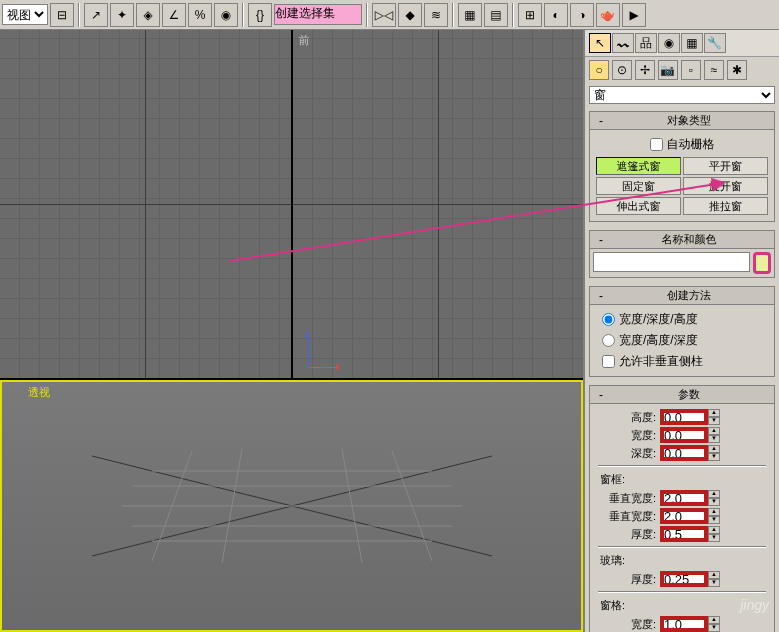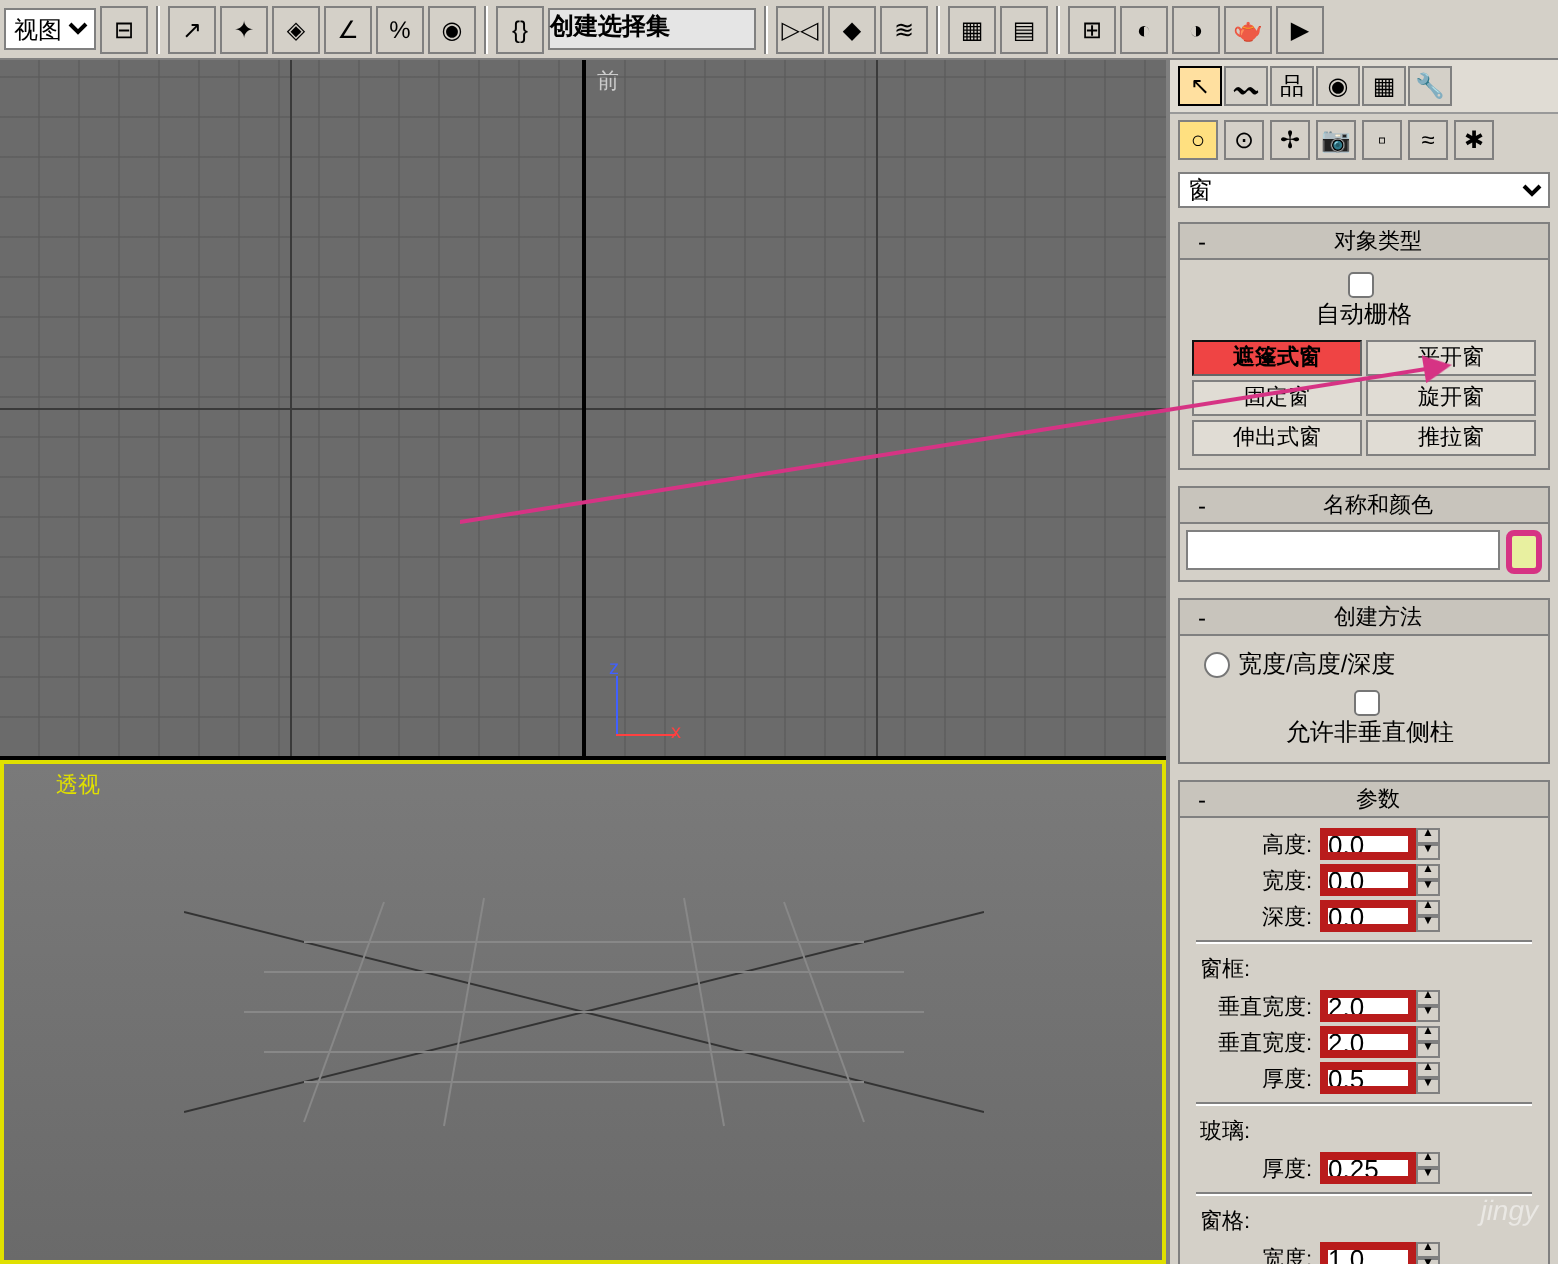--- a/index.html
+++ b/index.html
@@ -2,21 +2,21 @@
 <html><head>
 <meta charset="utf-8">
 <style>
 * { margin: 0; padding: 0; box-sizing: border-box; font-family: "SimSun", Arial, sans-serif; font-size: 12px; }
 body { background: #c0c0c0; width: 779px; height: 632px; overflow: hidden; position: relative; }
 
 .topbar { display: flex; align-items: center; background: #d4d0c8; border-bottom: 1px solid #808080; padding: 2px; height: 30px; gap: 2px; }
 .topbar select { height: 21px; border: 1px solid #808080; background: #fff; }
 .topbar .icon-btn { width: 24px; height: 24px; border: 1px solid #808080; background: #d4d0c8; display: inline-flex; align-items: center; justify-content: center; cursor: pointer; }
 .sep { width: 2px; height: 24px; border-left: 1px solid #808080; border-right: 1px solid #fff; margin: 0 2px; }
-.named-set { width: 104px; height: 21px; background: #e5e5e5; border: 1px solid #808080; font-weight: bold; }
+.named-set { width: 88px; height: 21px; background: #f9a8d4; border: 1px solid #808080; }
 
 .main { display: flex; height: calc(100% - 30px); }
 .viewports { flex: 1; display: flex; flex-direction: column; background: #4a4a4a; }
 .vp-top { height: 350px; display: flex; border-bottom: 2px solid #000; }
 .vp-left { flex: 1; background: #6b6b6b; position: relative; }
 .vp-right { flex: 1; background: #6b6b6b; border-left: 2px solid #000; position: relative; }
 .vp-bottom { flex: 1; background: linear-gradient(180deg, #7a7a7a 0%, #6a6a6a 100%); position: relative; border: 2px solid #e0e000; }
 .vp-label { position: absolute; top: 3px; left: 6px; color: #ccc; font-size: 11px; }
 .vp-bottom .vp-label { color: #e0e000; margin-left: 20px; }
 
@@ -48,26 +48,26 @@
 .icon-row .ib.active { background: #ffe080; }
 
 .sidebar select { width: calc(100% - 8px); margin: 3px 4px; height: 20px; border: 1px solid #808080; background: #fff; }
 
 .rollout { margin: 4px; border: 1px solid #808080; background: #d4d0c8; }
 .rollout-head { display: flex; align-items: center; background: #c8c4bc; border-bottom: 1px solid #808080; height: 18px; padding: 0 4px; }
 .rollout-head .toggle { width: 14px; text-align: center; cursor: pointer; }
 .rollout-head .title { flex: 1; text-align: center; font-size: 11px; }
 .rollout-body { padding: 4px; }
 
-.chk-row { display: flex; align-items: center; justify-content: center; padding: 2px; flex-direction: column; }
+.chk-row { display: flex; align-items: center; justify-content: center; padding: 2px; }
 .chk-row input { margin-right: 4px; }
 
 .btn-grid { display: grid; grid-template-columns: 1fr 1fr; gap: 2px; padding: 2px; }
 .type-btn { height: 18px; border: 1px solid #808080; background: #e0dcd4; font-size: 11px; text-align: center; line-height: 16px; cursor: pointer; }
-.type-btn.active { background: #ef4444; border: 1px inset #666; font-weight: bold; }
+.type-btn.active { background: #bef264; border: 1px inset #666; }
 
 .name-row { display: flex; gap: 3px; padding: 3px; }
 .name-row input[type=text] { flex: 1; height: 20px; border: 1px solid #808080; }
 .color-swatch { width: 22px; height: 22px; background: #e8f0a0; border: 3px solid #d63384; border-radius: 4px; cursor: pointer; }
 
 .radio-row { padding: 2px 8px; }
 .radio-row label { display: flex; align-items: center; gap: 4px; font-size: 11px; }
 
 .param-row { display: flex; align-items: flex-end; padding: 1px 6px; gap: 4px; }
 .param-row .lbl { width: 56px; text-align: right; font-size: 11px; }
@@ -206,20 +206,26 @@
     </div>
 
     <div class="rollout">
       <div class="rollout-head">
           <span class="toggle">-</span>
           <span class="title">创建方法</span>
         </div>
       <div class="rollout-body">
         <div class="radio-row">
             <label>
+              <input type="radio" name="cm" checked="" style="">
+              <span>宽度/深度/高度</span>
+            </label>
+          </div>
+        <div class="radio-row">
+            <label>
               <input type="radio" name="cm" style="">
               <span>宽度/高度/深度</span>
             </label>
           </div>
         <div class="chk-row" style="justify-content:flex-start;padding-left:8px">
             <input type="checkbox" style="">
             <span>允许非垂直侧柱</span>
           </div>
       </div>
     </div>

